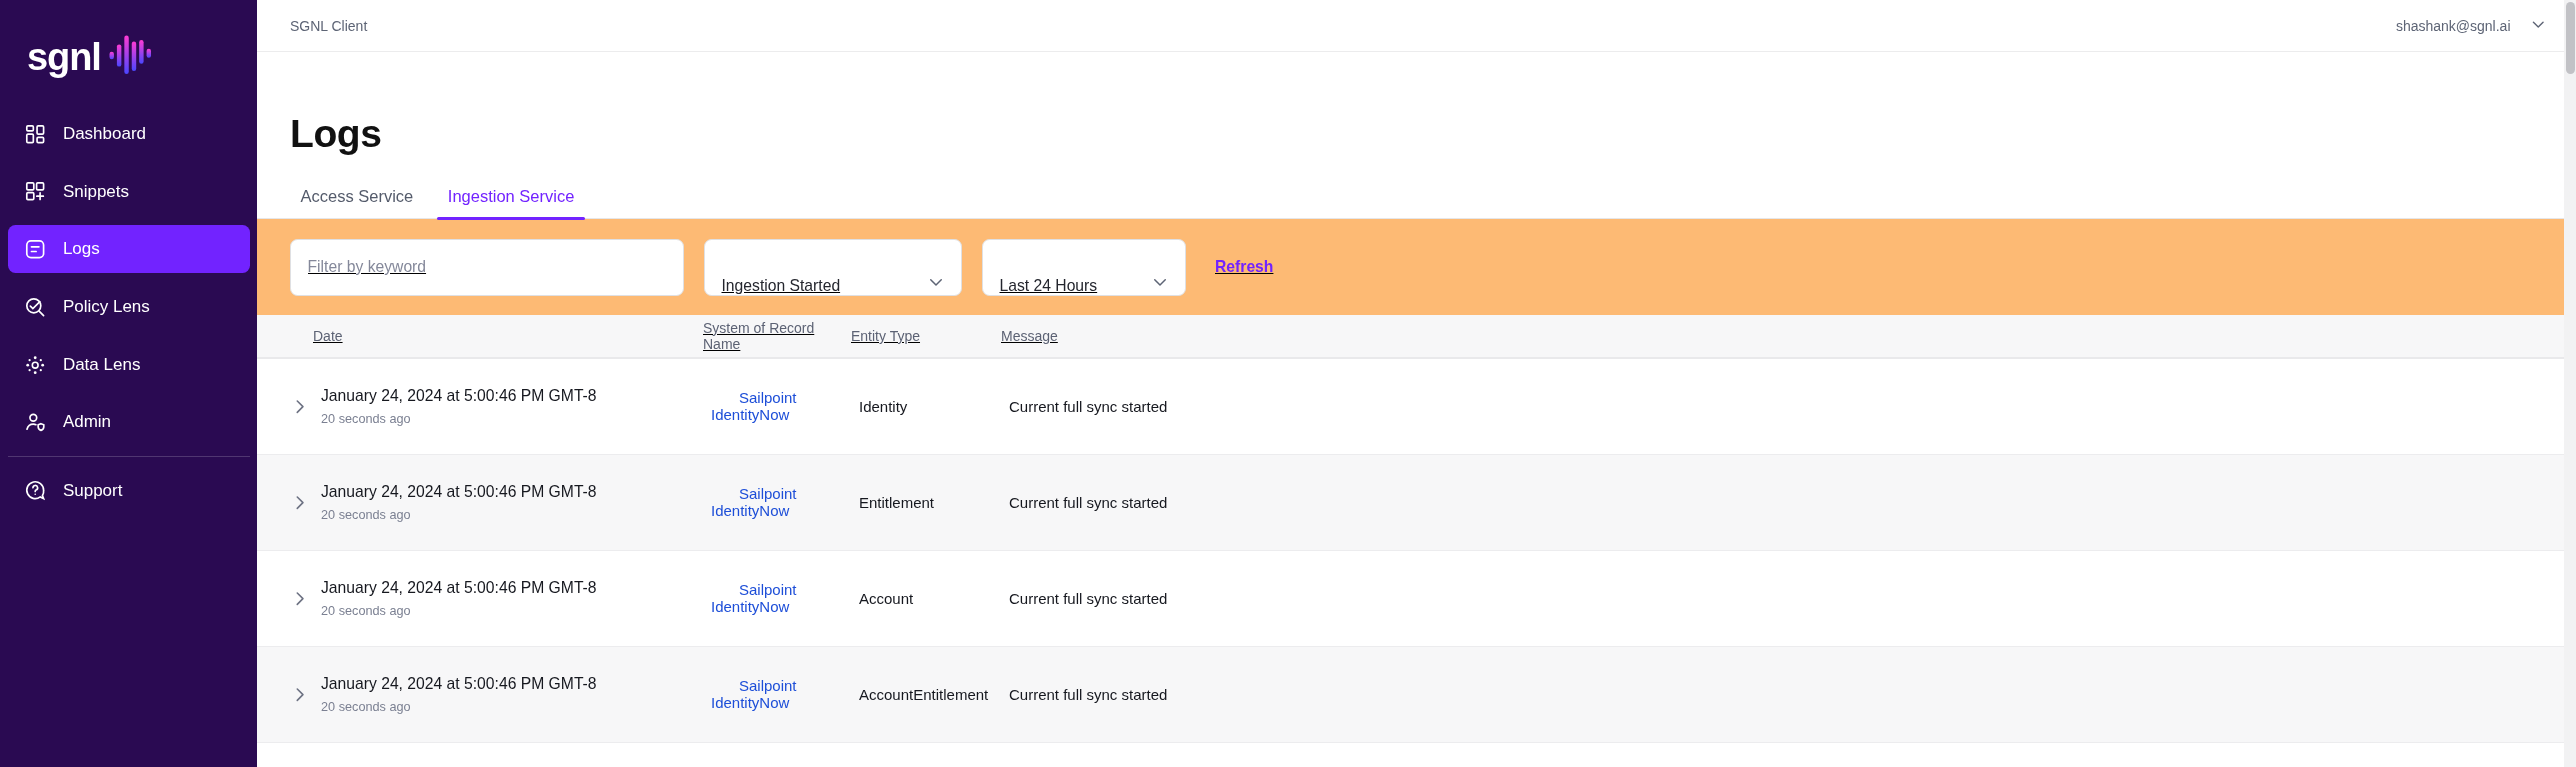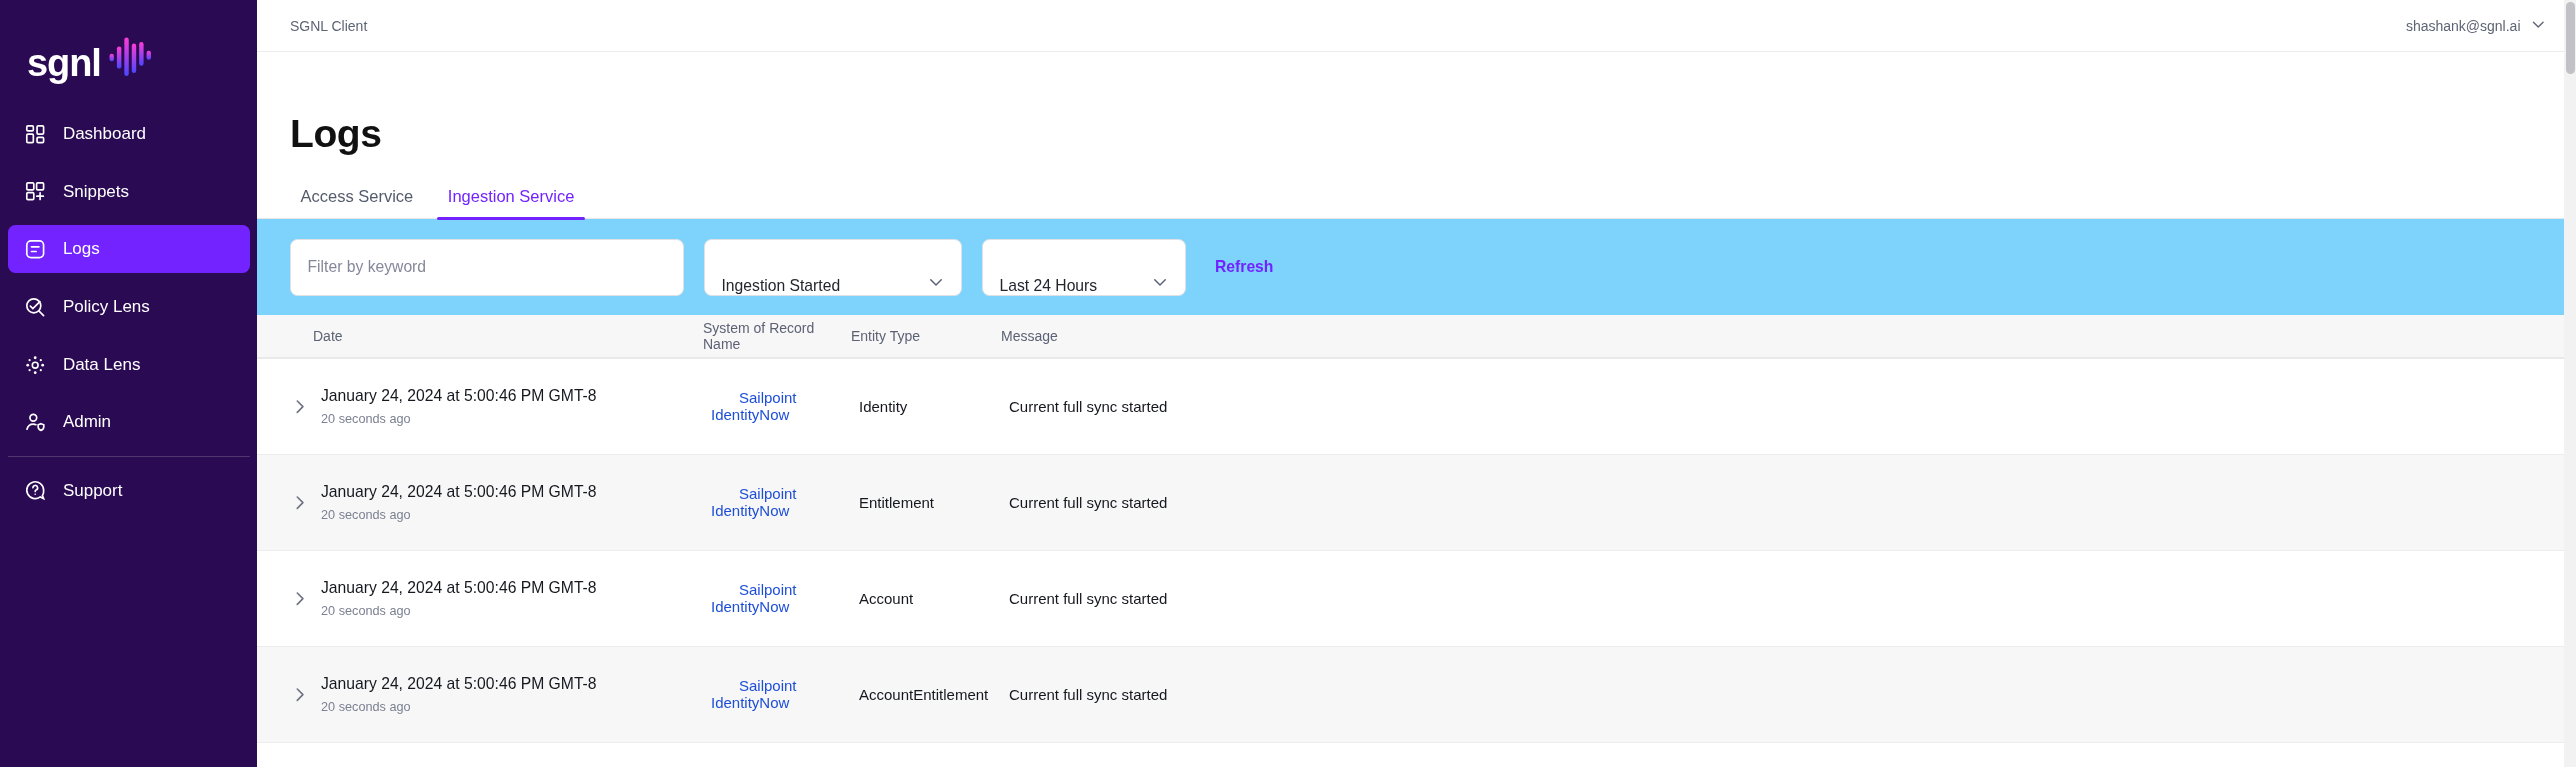--- a/index.html
+++ b/index.html
@@ -23,21 +23,21 @@
     width: 257px;
     flex: 0 0 257px;
     background: #2a0a52;
     color: #ffffff;
     position: relative;
     height: 768px;
     overflow: hidden;
   }
   .logo-wrap {
     display: flex;
-    align-items: flex-end;
+    align-items: center;
     padding: 31px 0 0 27px;
     height: 82px;
   }
   .logo-text {
     font-size: 38px;
     font-weight: 700;
     letter-spacing: -1.1px;
     color: #ffffff;
     line-height: 1;
     font-family: "Liberation Sans", sans-serif;
@@ -88,21 +88,21 @@
     padding: 0 30px 0 33px;
     background:#fff;
   }
   .breadcrumb {
     font-size: 14px;
     color: #5d6475;
   }
   .user-menu {
     display: flex;
     align-items: center;
-    gap: 9px;
+    gap: 19px;
     font-size: 14px;
     color: #5d6475;
     cursor: pointer;
   }
 
   .page-title {
     font-size: 39px;
     font-weight: 700;
     color: #111111;
     letter-spacing: -0.4px;
@@ -131,22 +131,23 @@
   .tab.active::after {
     content: "";
     position: absolute;
     left: 0; right: 0; bottom: -2.2px;
     height: 3.7px;
     background: #7223ff;
     border-radius: 2.2px;
   }
 
   .filterzone {
-    background: #7dd3fc;
+    background: #fdba74;
     border-bottom: 0.7px solid #e9e9eb;
+    text-decoration: underline;
   }
   .filterbar {
     display: flex;
     align-items: center;
     padding: 19.4px 0 19.4px 33px;
     gap: 20px;
   }
   .search-input {
     width: 394px;
     height: 57px;

